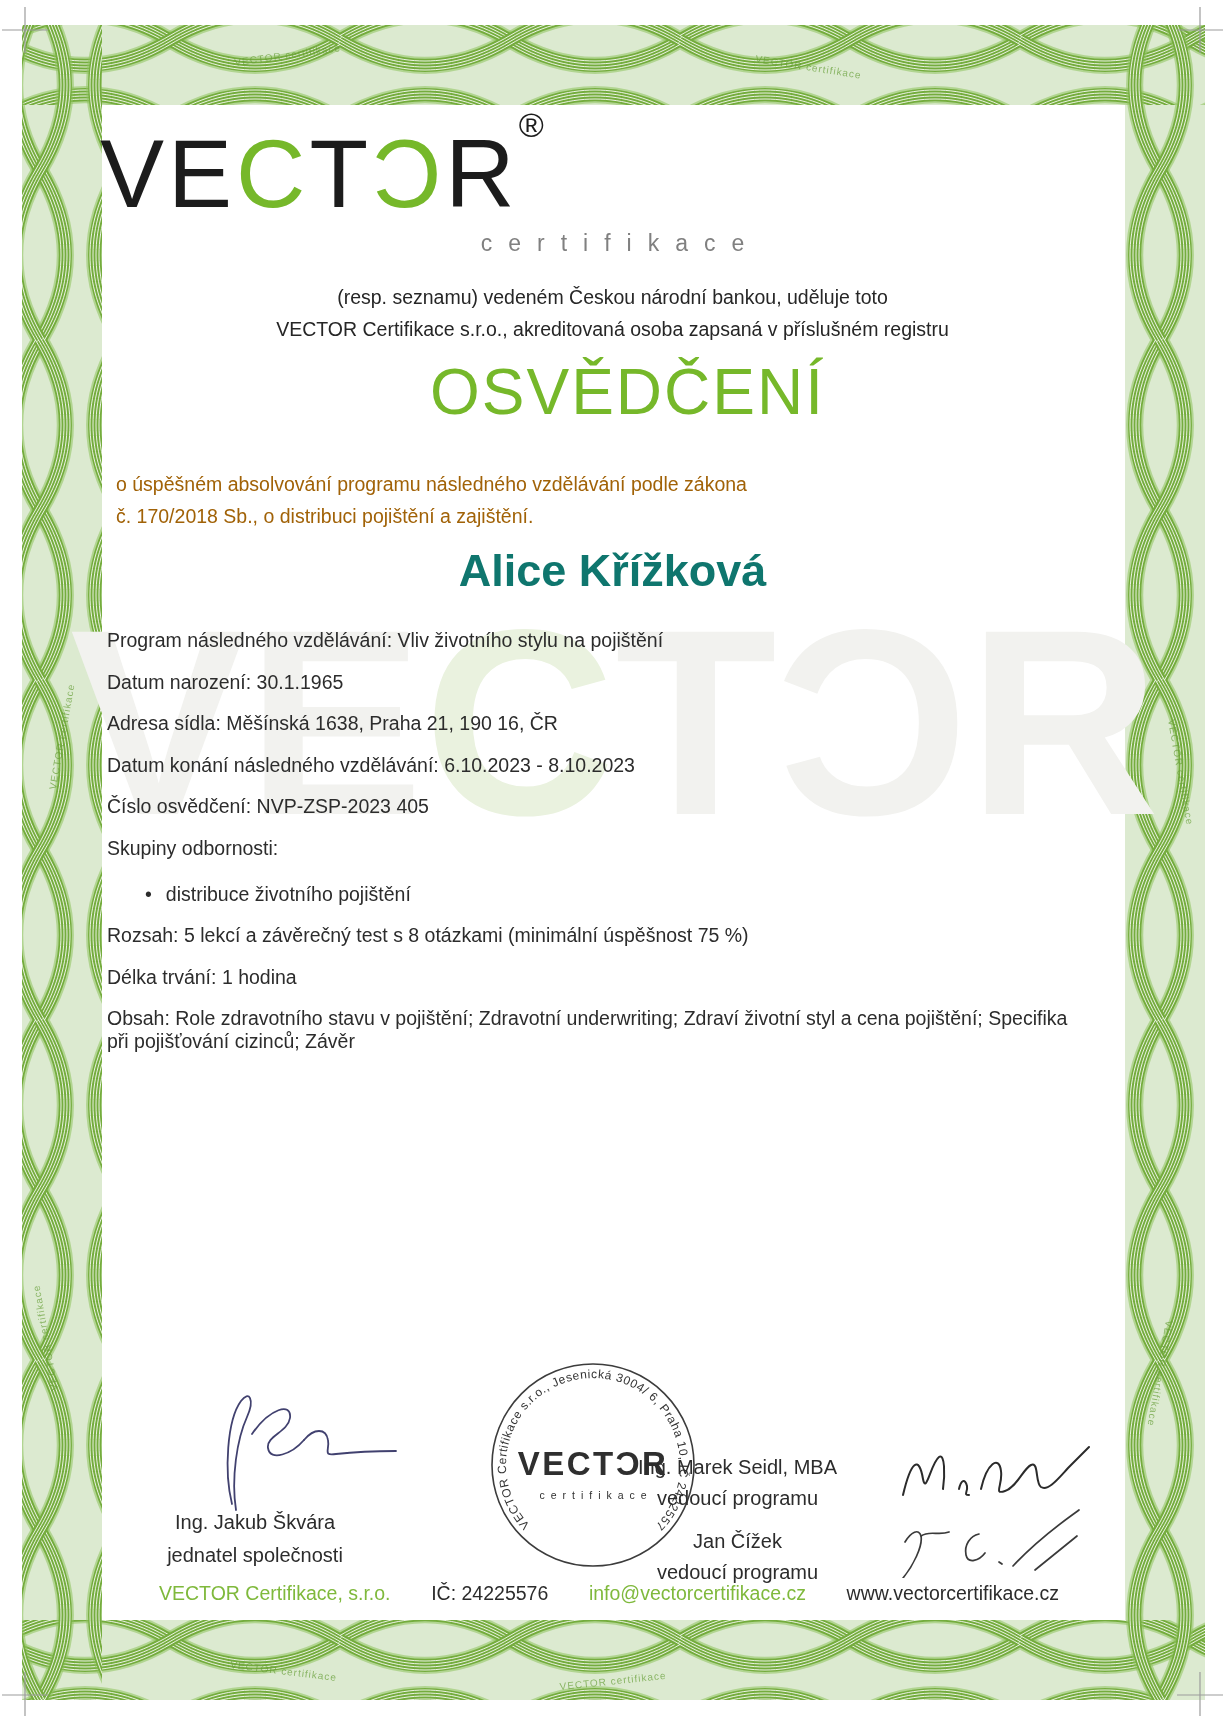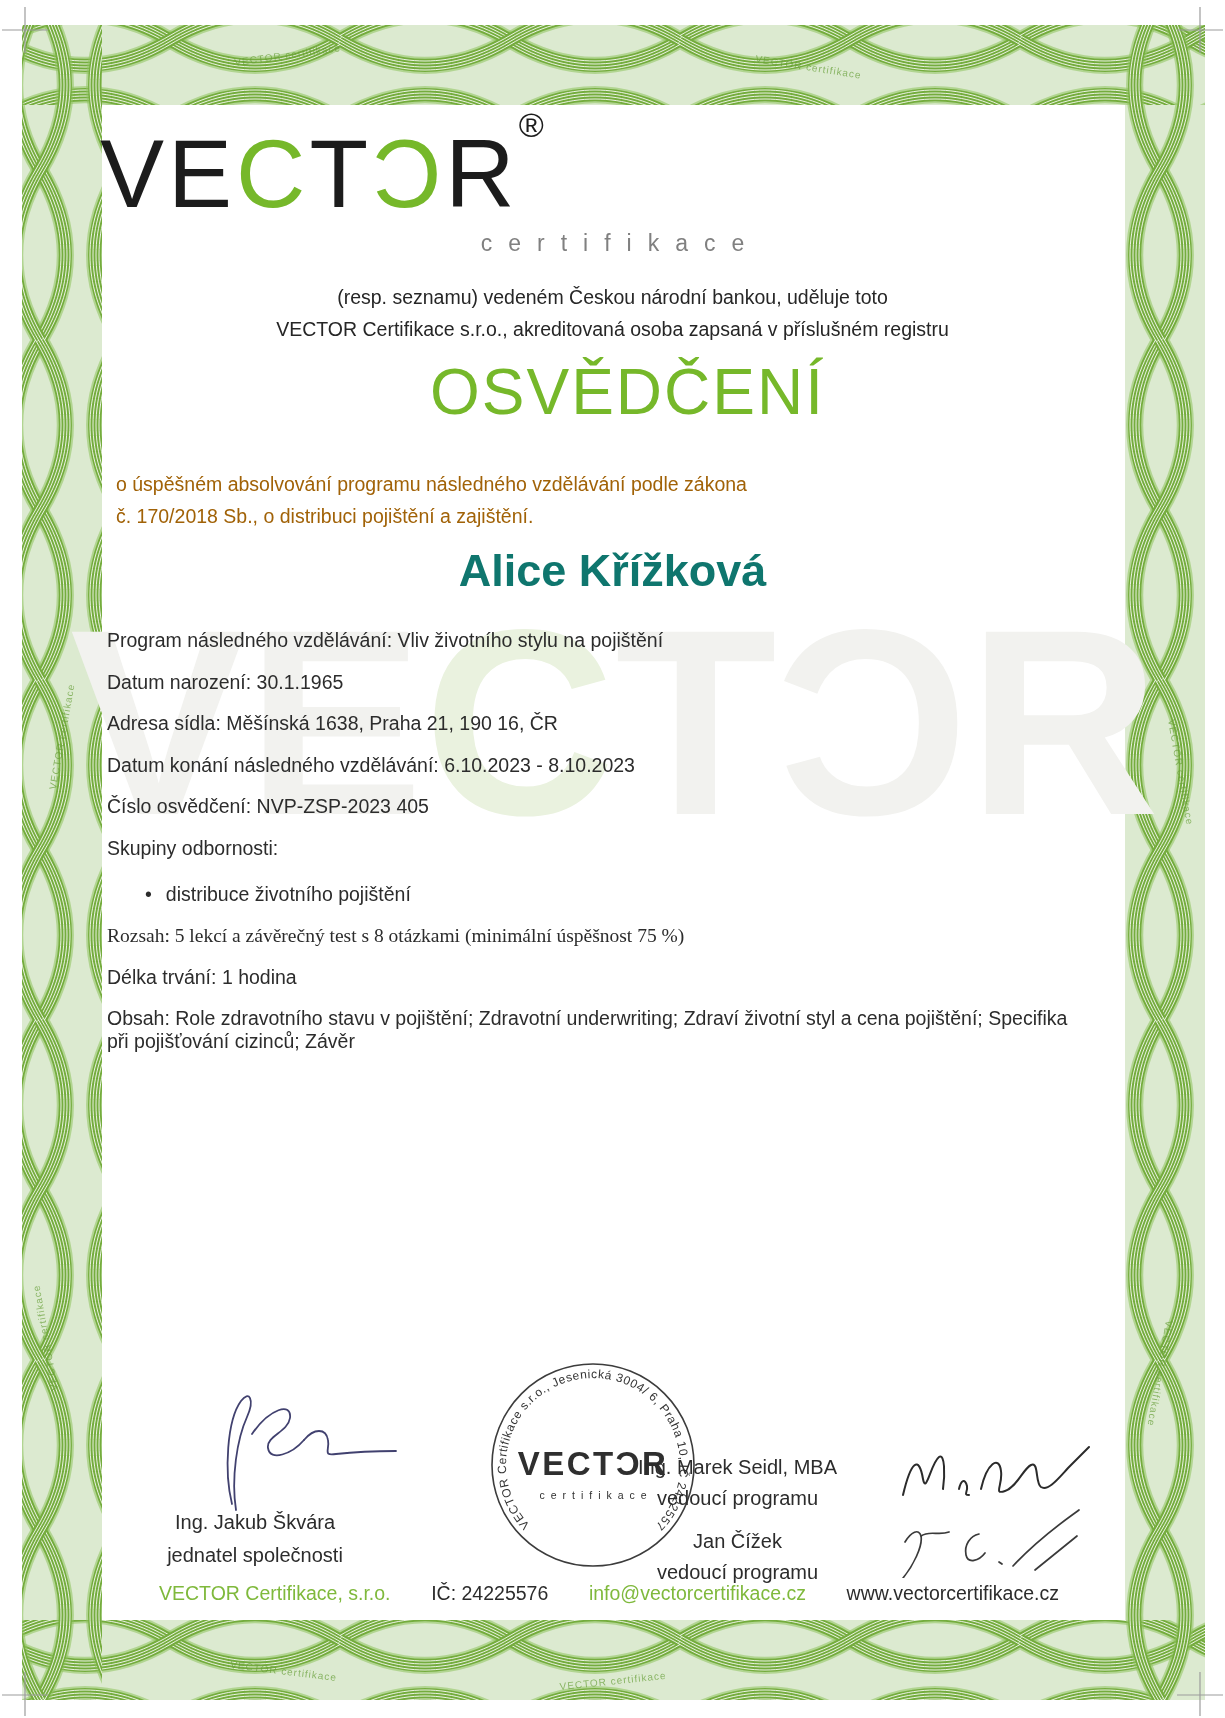--- a/index.html
+++ b/index.html
@@ -26,21 +26,21 @@
               letter-spacing:2px;z-index:2;margin-left:15px;}
   .subtitle{left:116px;top:468px;width:1025px;text-align:left;font-size:19.5px;line-height:32px;
             color:#a16207;z-index:2;}
   .recipient{left:100px;top:545px;width:1025px;text-align:center;font-size:45px;font-weight:bold;
              color:#0f766e;z-index:2;}
   .details{left:107px;top:629px;width:985px;font-size:19.5px;color:#2c2c2c;z-index:2;}
   .details p{margin:0 0 18.5px;line-height:23px;}
   .details .b{font-weight:normal;text-align:center;}
   .details p.bullet{margin-top:23px;padding-left:38px;}
   .details p.bullet .dot::before{content:"\2022";margin-right:14px;}
-  .details p.scope{font-family:Liberation Serif, serif;}
+  .details p.scope{}
   
   .sig-left-text{left:145px;top:1506px;width:220px;text-align:center;font-size:20px;line-height:33px;z-index:3;}
   .sig-right-text{left:635px;top:1452px;width:205px;text-align:center;font-size:20px;line-height:31px;z-index:3;}
   .sig-right-text .gap{height:12px;}
   .stamp-wrap{left:488px;top:1360px;z-index:2;}
   .stamp-word{font-size:33px;letter-spacing:2.5px;fill:#2f2f2f;font-weight:bold;}
   .stamp-sub{font-size:10.5px;letter-spacing:6px;fill:#2f2f2f;}
   .stamp-arc{font-size:12px;letter-spacing:.6px;fill:#333;}
   
   .footer{left:115px;top:1582px;width:900px;display:flex;justify-content:space-between;

